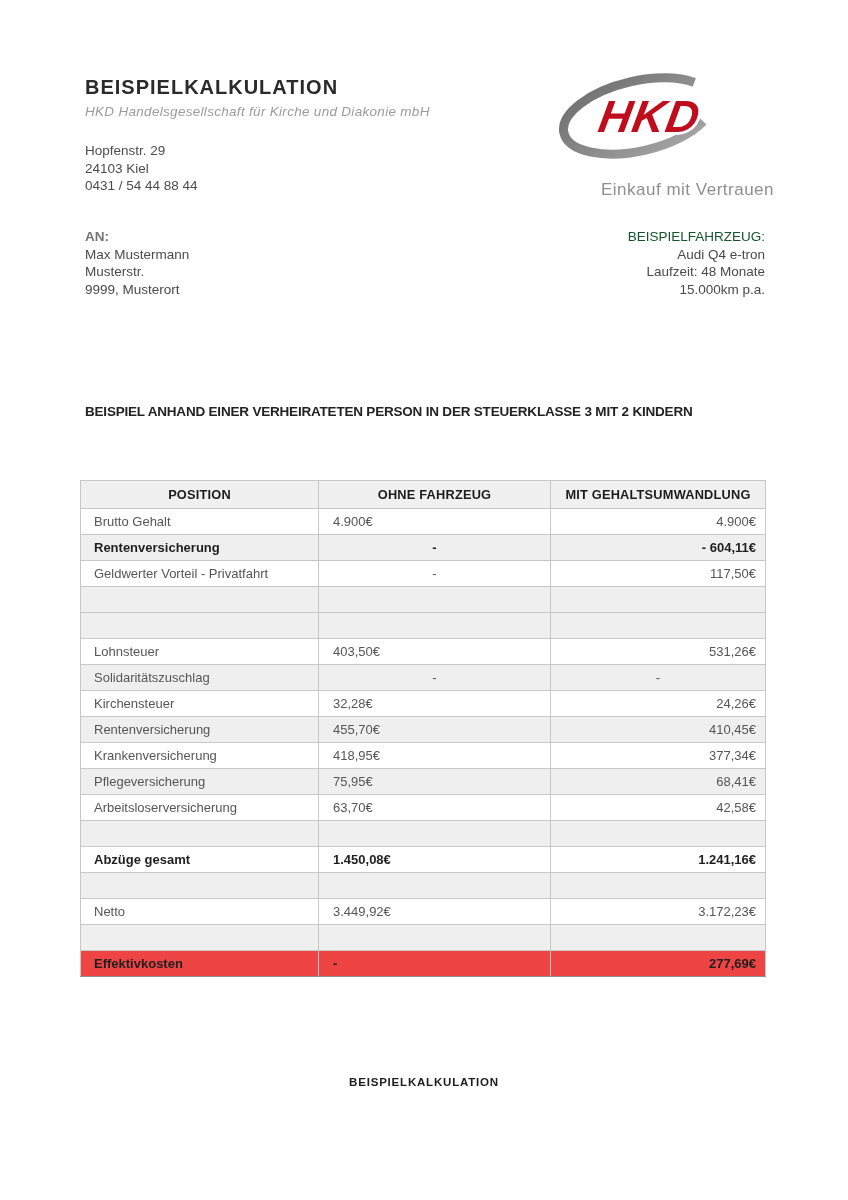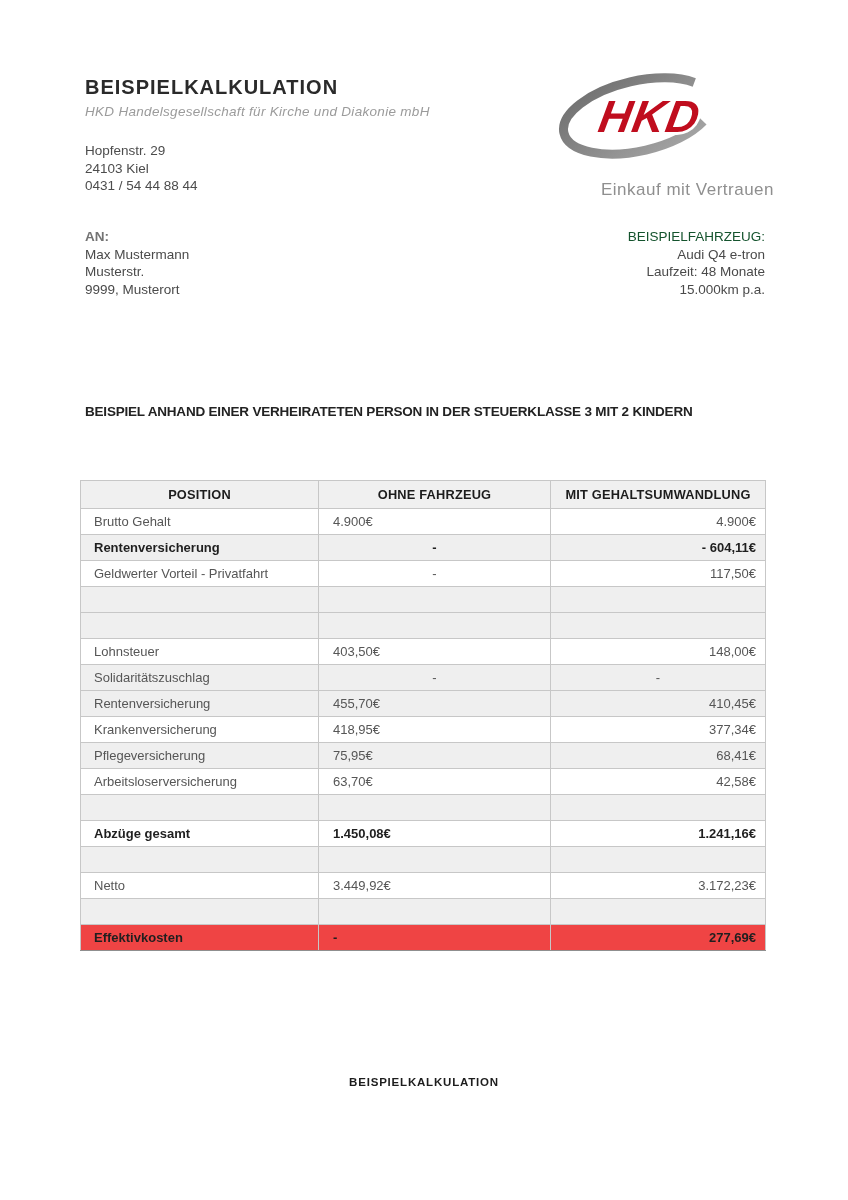--- a/index.html
+++ b/index.html
@@ -150,26 +150,31 @@
           <td class="c2 a-right"></td>
         </tr>
         <tr class="bg-gray">
           <td class="c0 a-left"></td>
           <td class="c1 a-left"></td>
           <td class="c2 a-right"></td>
         </tr>
         <tr class="bg-white">
           <td class="c0 a-left">Lohnsteuer</td>
           <td class="c1 a-left">403,50€</td>
-          <td class="c2 a-right">148,00€</td>
+          <td class="c2 a-right">531,26€</td>
         </tr>
         <tr class="bg-gray">
           <td class="c0 a-left">Solidaritätszuschlag</td>
           <td class="c1 a-center">-</td>
           <td class="c2 a-center">-</td>
+        </tr>
+        <tr class="bg-white">
+          <td class="c0 a-left">Kirchensteuer</td>
+          <td class="c1 a-left">32,28€</td>
+          <td class="c2 a-right">24,26€</td>
         </tr>
         <tr class="bg-gray">
           <td class="c0 a-left">Rentenversicherung</td>
           <td class="c1 a-left">455,70€</td>
           <td class="c2 a-right">410,45€</td>
         </tr>
         <tr class="bg-white">
           <td class="c0 a-left">Krankenversicherung</td>
           <td class="c1 a-left">418,95€</td>
           <td class="c2 a-right">377,34€</td>

